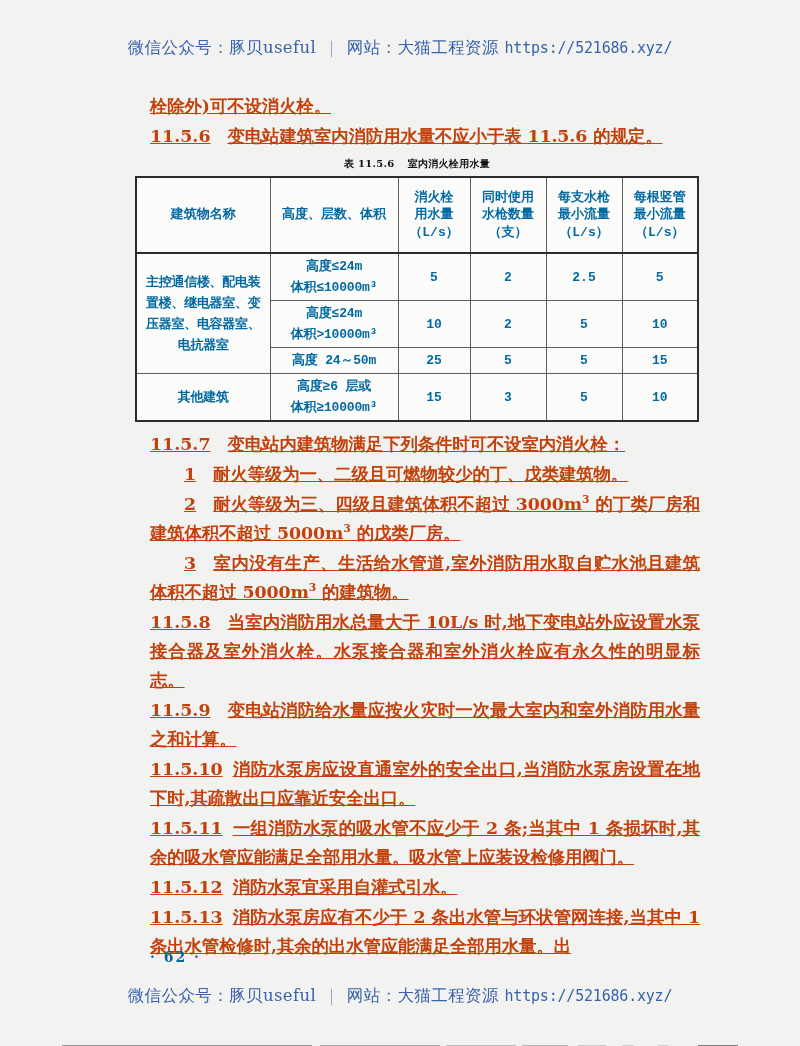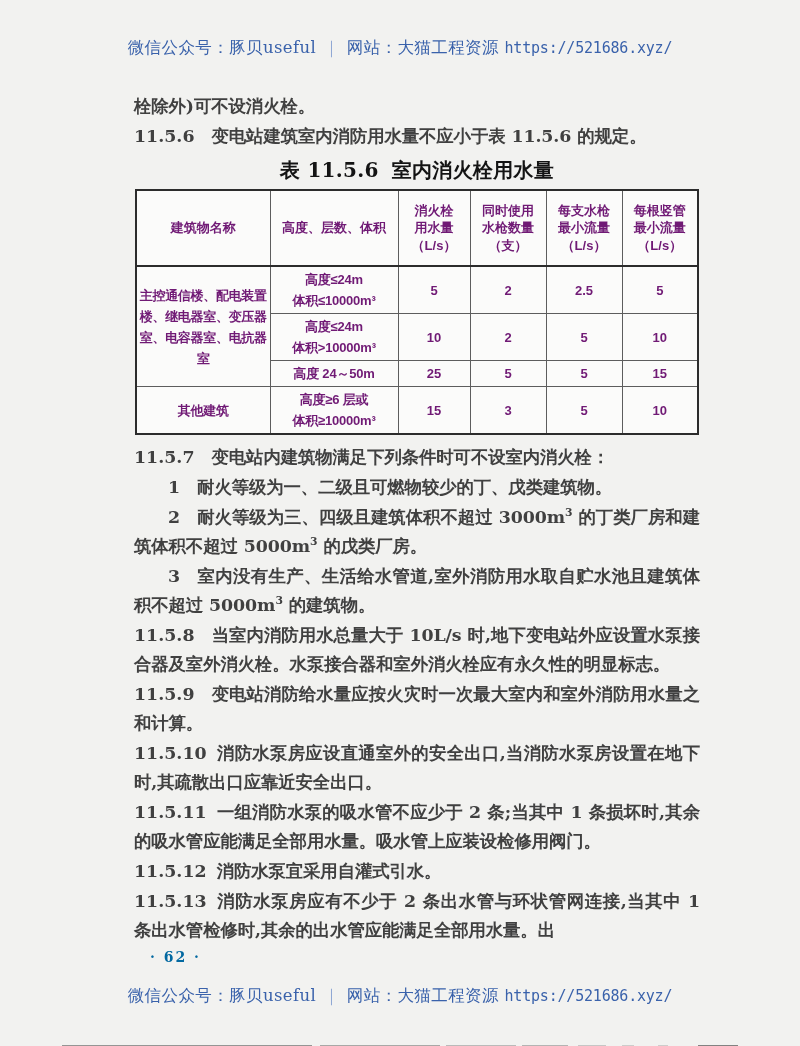--- a/index.html
+++ b/index.html
@@ -51,69 +51,70 @@
     height: 1046px;
   }
   .content {
     position: absolute;
     left: 134px;
     top: 84px;
     width: 566px;
   }
 
   p.para {
-    margin: 0 0 1px 0;
+    margin: 0 0 1px 16px;
     font-family: "DejaVu Serif", "Liberation Serif", serif;
     font-weight: bold;
     font-size: 17.4px;
     line-height: 29px;
     text-align: justify;
     text-justify: inter-character;
-    color: #404040;
+    color: #c2410c;
     letter-spacing: -0.1px;
+    text-decoration: underline;
   }
   p.para.noindent { text-indent: 0; }
   .num {
     font-family: "DejaVu Serif", "Liberation Serif", serif;
     font-weight: bold;
     letter-spacing: 0px;
   }
   .gap { display: inline-block; width: 17px; }
   .gap-sm { display: inline-block; width: 10px; }
   .lead { display: inline-block; width: 34px; }
 
   sup { font-size: 0.62em; vertical-align: super; line-height: 0; }
 
   
   .tbl-caption {
     font-family: "DejaVu Serif", "Liberation Serif", serif;
     font-weight: bold;
-    font-size: 20px;
+    font-size: 10px;
     text-align: center;
     margin: 6px 0 5px 0;
     letter-spacing: 0.3px;
   }
   .tbl-caption .capgap { display: inline-block; width: 13px; }
 
   
   table.spec {
     border-collapse: collapse;
     width: 562px;
     margin: 0 auto;
     table-layout: fixed;
     background: #fbfbfa;
   }
   table.spec th, table.spec td {
     border: 1px solid #5d5d5d;
-    font-family: Liberation Sans, sans-serif;
+    font-family: Liberation Mono, monospace;
     font-weight: bold;
     text-align: center;
     vertical-align: middle;
-    color: #701a75;
-    padding: 2px 1px;
+    color: #0369a1;
+    padding: 2px 7px;
   }
   table.spec thead th {
     font-size: 13px;
     line-height: 17.5px;
     height: 70px;
     border-top-width: 2px;
     border-bottom-width: 2px;
     border-top-color: #2c2c2c;
     border-bottom-color: #2c2c2c;
   }

